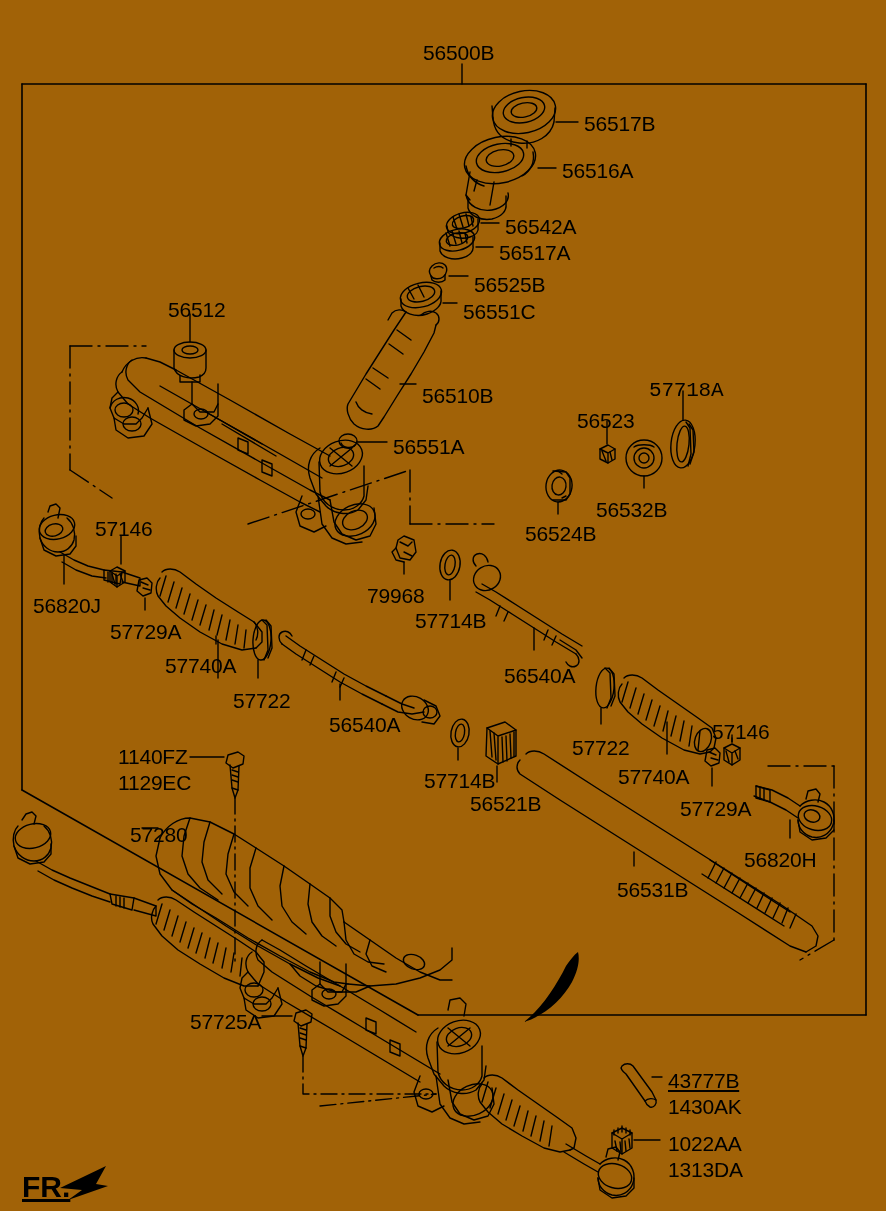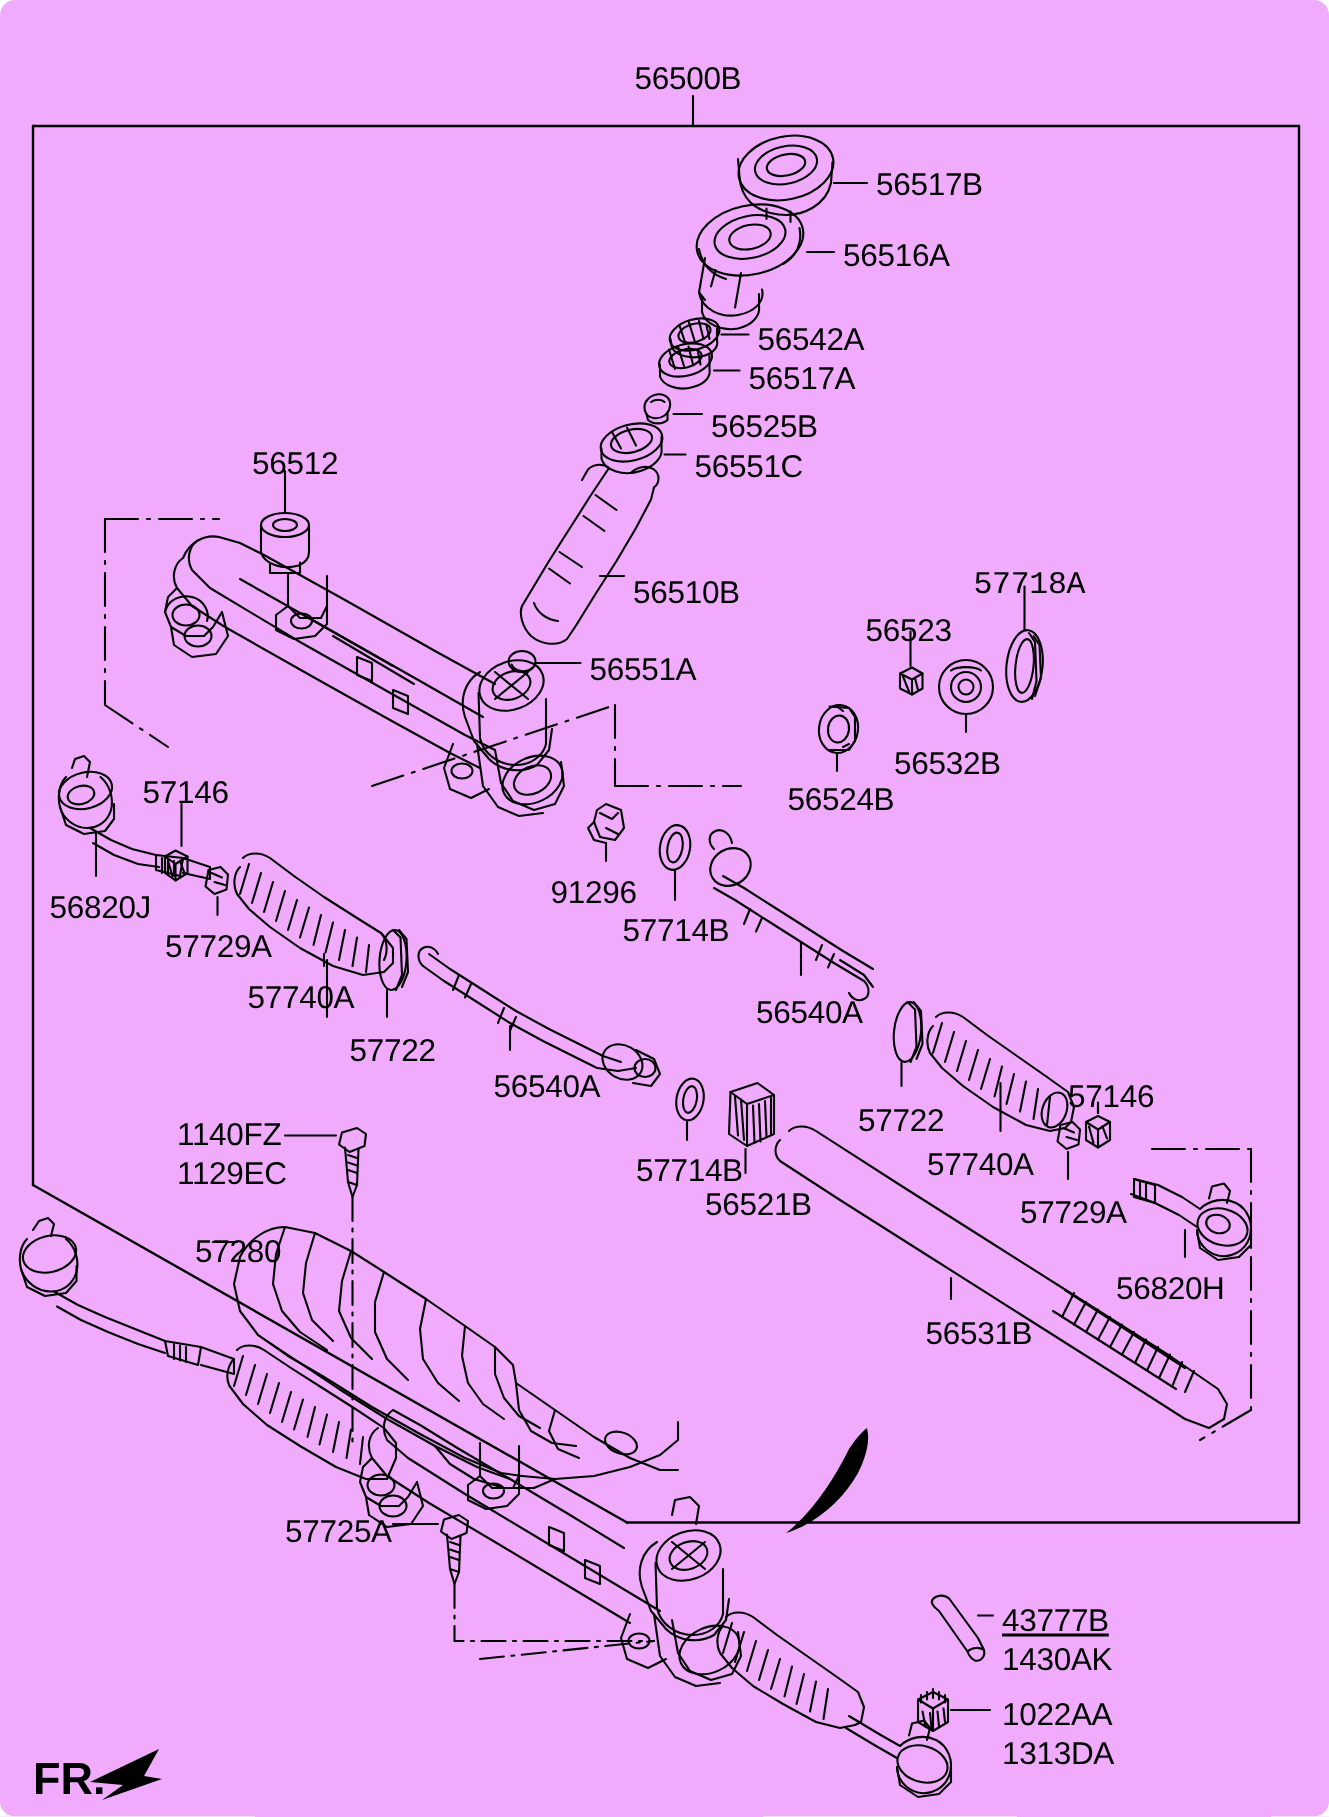--- a/index.html
+++ b/index.html
@@ -8,23 +8,22 @@
     padding: 0;
     background: #ffffff;
   }
   body {
     font-family: "Liberation Sans", sans-serif;
   }
   #diagram-root {
     position: relative;
     width: 886px;
     height: 1211px;
-    background: #f0abfc;
+    background: #a16207;
     overflow: hidden;
-    border-radius: 10px;
   }
   #diagram-svg {
     position: absolute;
     left: 0;
     top: 0;
     width: 886px;
     height: 1211px;
   }
   .pn {
     position: absolute;
@@ -35,20 +34,21 @@
     white-space: pre;
     letter-spacing: -0.2px;
   }
   .fr-label {
     position: absolute;
     font-family: "Liberation Sans", sans-serif;
     font-size: 30px;
     font-weight: bold;
     color: #000000;
     letter-spacing: 0px;
+    text-decoration: underline;
   }
 </style>
 </head>
 <body>
 
 <div id="diagram-root">
 
   <svg id="diagram-svg" viewBox="0 0 886 1211" xmlns="http://www.w3.org/2000/svg">
     <g fill="none" stroke="#000" stroke-width="1.4" stroke-linejoin="round" stroke-linecap="round">
 
@@ -564,21 +564,21 @@
   <div class="pn" style="left:649px;top:378px;font-family:Liberation Mono, monospace;">57718A</div>
   <div class="pn" style="left:577px;top:408px;">56523</div>
   <div class="pn" style="left:393px;top:434px;">56551A</div>
   <div class="pn" style="left:596px;top:497px;">56532B</div>
   <div class="pn" style="left:525px;top:521px;">56524B</div>
   <div class="pn" style="left:95px;top:516px;">57146</div>
   <div class="pn" style="left:33px;top:593px;">56820J</div>
   <div class="pn" style="left:110px;top:619px;">57729A</div>
   <div class="pn" style="left:165px;top:653px;">57740A</div>
   <div class="pn" style="left:233px;top:688px;">57722</div>
-  <div class="pn" style="left:367px;top:583px;">91296</div>
+  <div class="pn" style="left:367px;top:583px;">79968</div>
   <div class="pn" style="left:415px;top:608px;">57714B</div>
   <div class="pn" style="left:504px;top:663px;">56540A</div>
   <div class="pn" style="left:329px;top:712px;">56540A</div>
   <div class="pn" style="left:424px;top:768px;">57714B</div>
   <div class="pn" style="left:470px;top:791px;">56521B</div>
   <div class="pn" style="left:572px;top:735px;">57722</div>
   <div class="pn" style="left:618px;top:764px;">57740A</div>
   <div class="pn" style="left:712px;top:719px;">57146</div>
   <div class="pn" style="left:680px;top:796px;">57729A</div>
   <div class="pn" style="left:744px;top:847px;">56820H</div>

